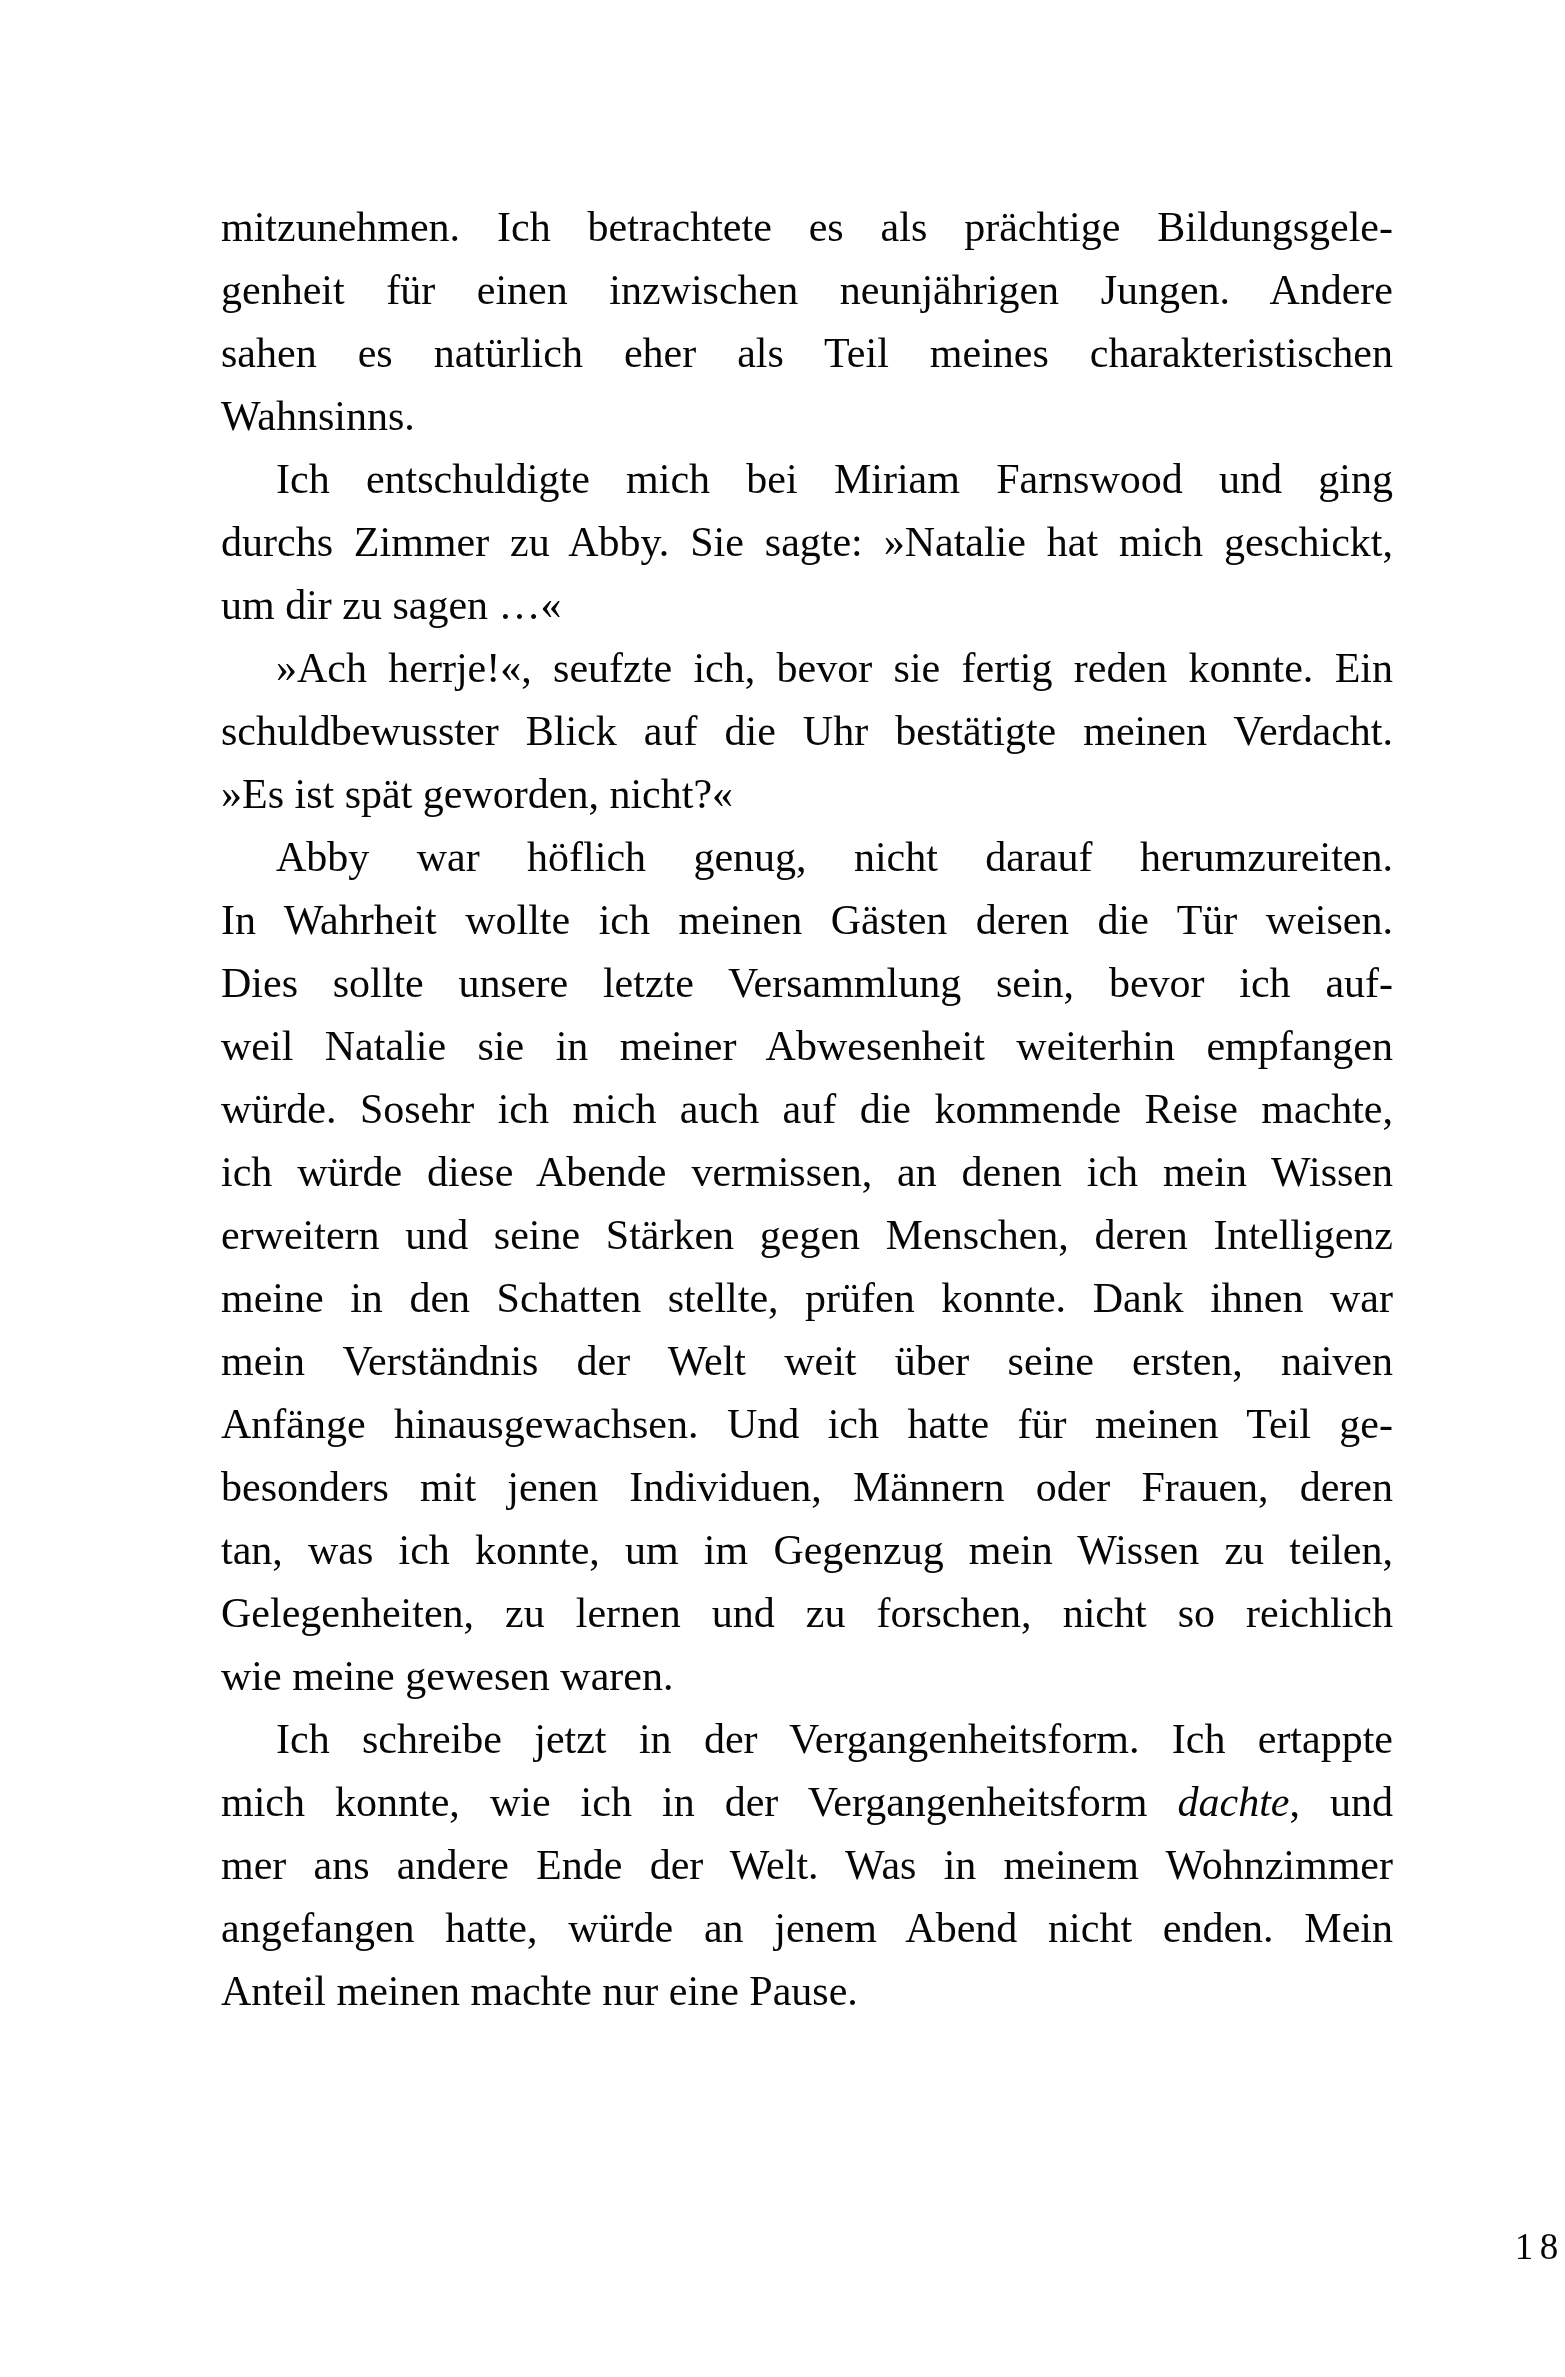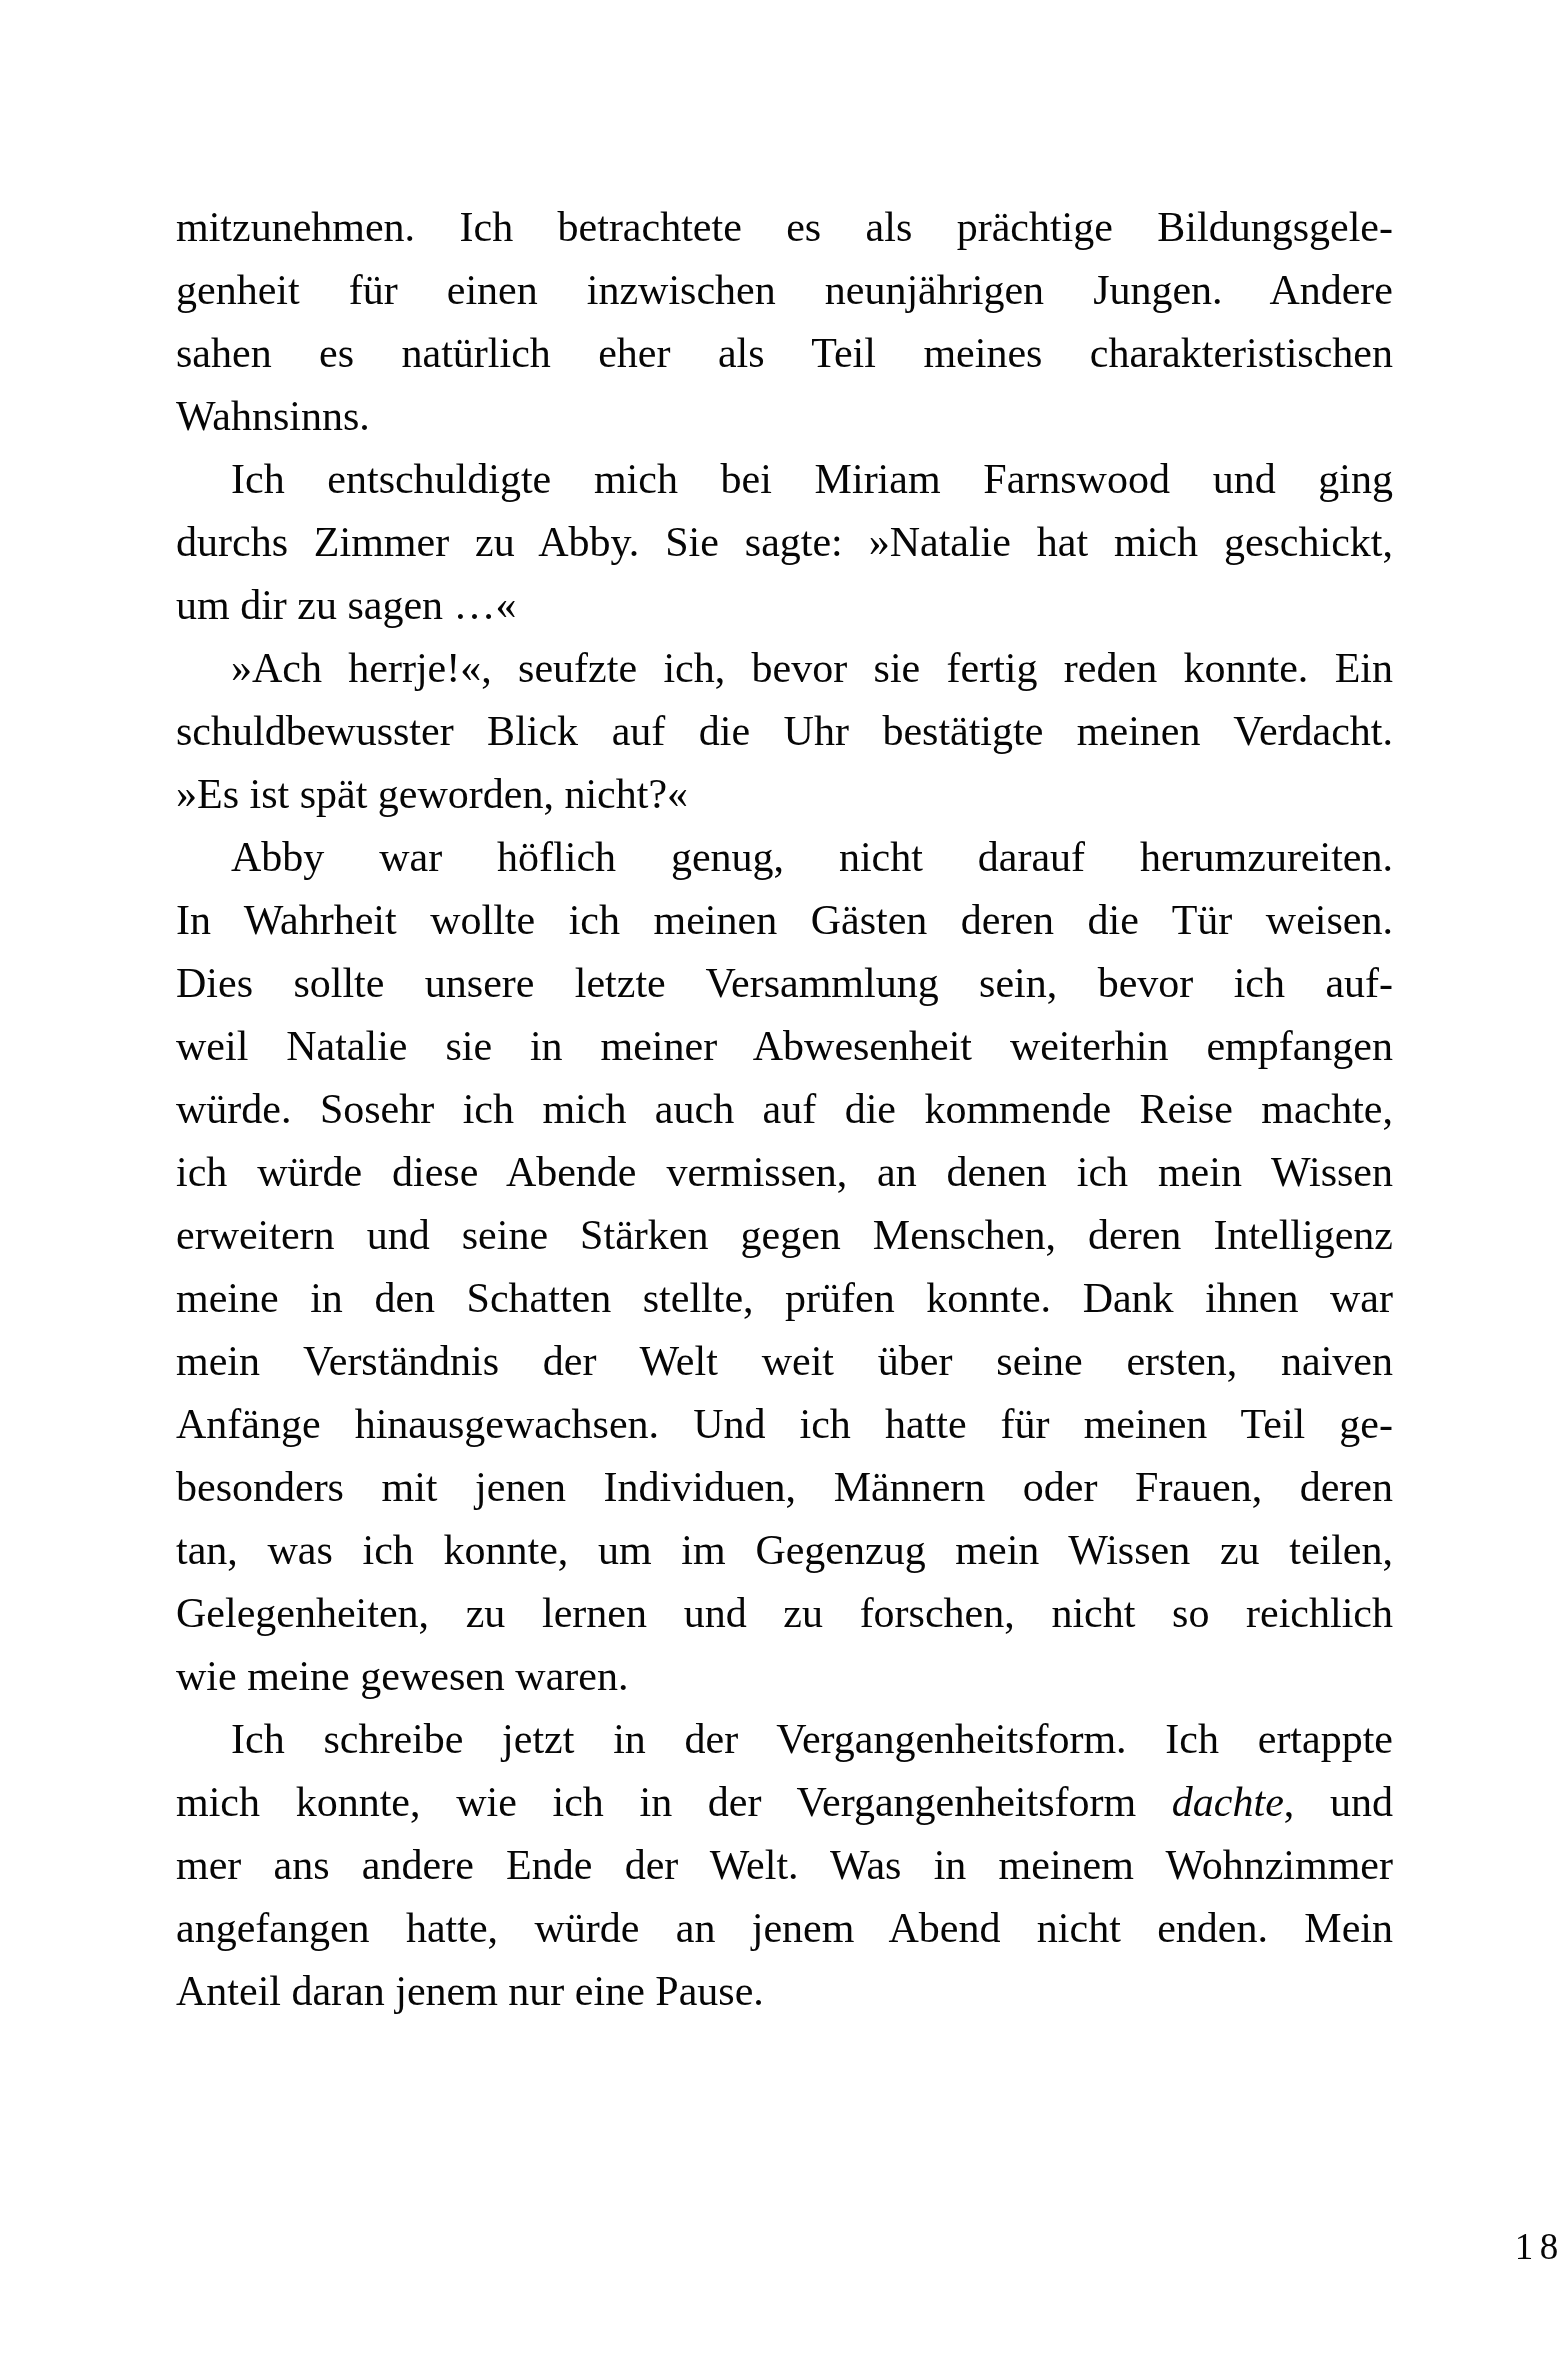--- a/index.html
+++ b/index.html
@@ -20,20 +20,21 @@
     left: 176px;
     top: 196px;
     width: 1217px;
   }
   .line {
     font-size: 42px;
     line-height: 63px;
     height: 63px;
     overflow: hidden;
     text-align: left;
+    margin-left: 45px;
   }
   .line.justify {
     text-align: justify;
     text-align-last: justify;
     text-justify: inter-word;
   }
   .line.indent {
     text-indent: 55px;
   }
   .it {
@@ -76,17 +77,17 @@
     <div class="line justify"><span>mein Verständnis der Welt weit über seine ersten, naiven</span></div>
     <div class="line justify"><span>Anfänge hinausgewachsen. Und ich hatte für meinen Teil ge-</span></div>
     <div class="line justify"><span>besonders mit jenen Individuen, Männern oder Frauen, deren</span></div>
     <div class="line justify"><span>tan, was ich konnte, um im Gegenzug mein Wissen zu teilen,</span></div>
     <div class="line justify"><span>Gelegenheiten, zu lernen und zu forschen, nicht so reichlich</span></div>
     <div class="line"><span>wie meine gewesen waren.</span></div>
     <div class="line justify indent"><span>Ich schreibe jetzt in der Vergangenheitsform. Ich ertappte</span></div>
     <div class="line justify"><span>mich konnte, wie ich in der Vergangenheitsform </span><span class="it">dachte</span><span>, und</span></div>
     <div class="line justify"><span>mer ans andere Ende der Welt. Was in meinem Wohnzimmer</span></div>
     <div class="line justify"><span>angefangen hatte, würde an jenem Abend nicht enden. Mein</span></div>
-    <div class="line"><span>Anteil daran jenem nur eine Pause.</span></div>
+    <div class="line"><span>Anteil meinen machte nur eine Pause.</span></div>
   </div>
 
 <div id="page-number">18</div>
 
 
 </body></html>

